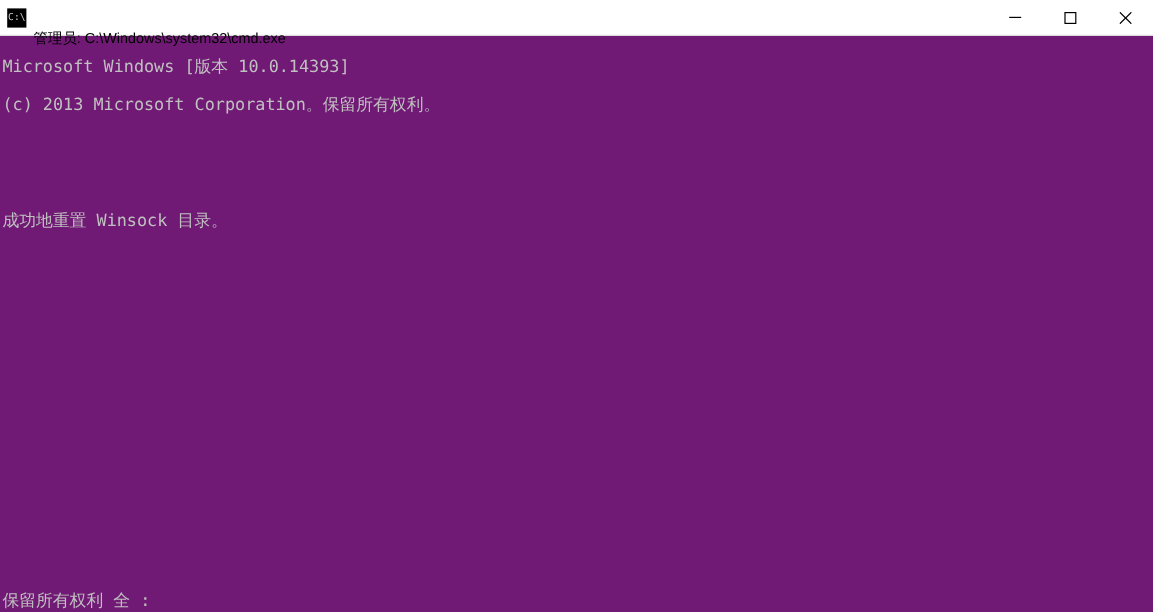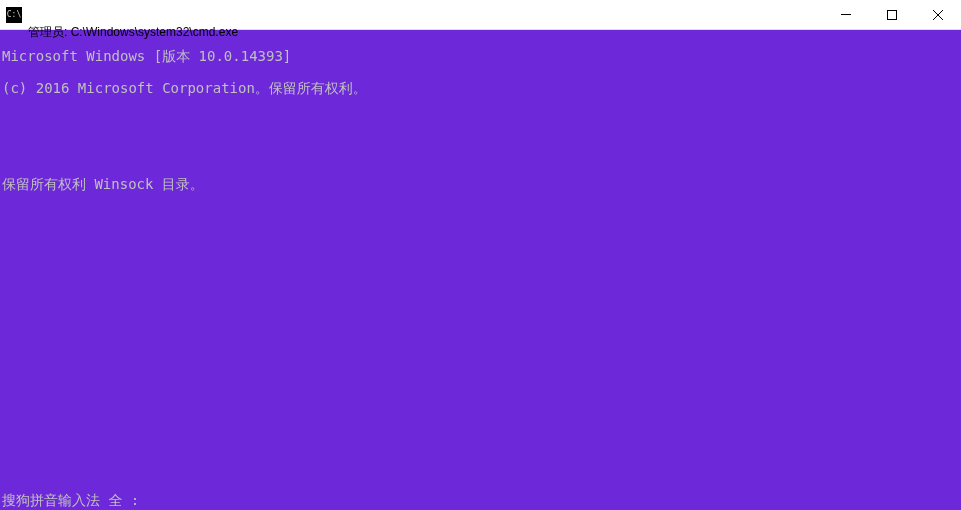--- a/index.html
+++ b/index.html
@@ -49,21 +49,21 @@
       width: 46px;
       height: 100%;
       display: flex;
       align-items: center;
       justify-content: center;
       font-size: 12px;
       color: #000;
       cursor: pointer;
     }
     .terminal {
-      background: #6d28d9;
+      background: #701a75;
       color: #c0c0c0;
       font-size: 14px;
       line-height: 16px;
       padding: 2px 0 0 2px;
       font-family: "NSimSun", "SimSun", "Consolas", monospace;
       white-space: pre;
       height: calc(100% - 30px);
       letter-spacing: 0;
     }
     .terminal-line {
@@ -120,21 +120,21 @@
       <svg class="close-icon-svg" viewBox="0 0 10 10">
         <line x1="0" y1="0" x2="10" y2="10" stroke="#000" stroke-width="1"></line>
         <line x1="10" y1="0" x2="0" y2="10" stroke="#000" stroke-width="1"></line>
       </svg>
     </div>
   </div>
 </div>
 
 <div class="terminal">
 <div class="terminal-line">Microsoft Windows [版本 10.0.14393]</div>
-<div class="terminal-line">(c) 2016 Microsoft Corporation。保留所有权利。</div>
+<div class="terminal-line">(c) 2013 Microsoft Corporation。保留所有权利。</div>
 <div class="terminal-line"></div>
 <div class="terminal-line"></div>
-<div class="terminal-line">保留所有权利 Winsock 目录。</div>
+<div class="terminal-line">成功地重置 Winsock 目录。</div>
 <div class="terminal-line"></div>
 <div class="terminal-line"></div>
 </div>
 
-<div class="ime-bar">搜狗拼音输入法 全 :</div>
+<div class="ime-bar">保留所有权利 全 :</div>
 
 </body></html>

